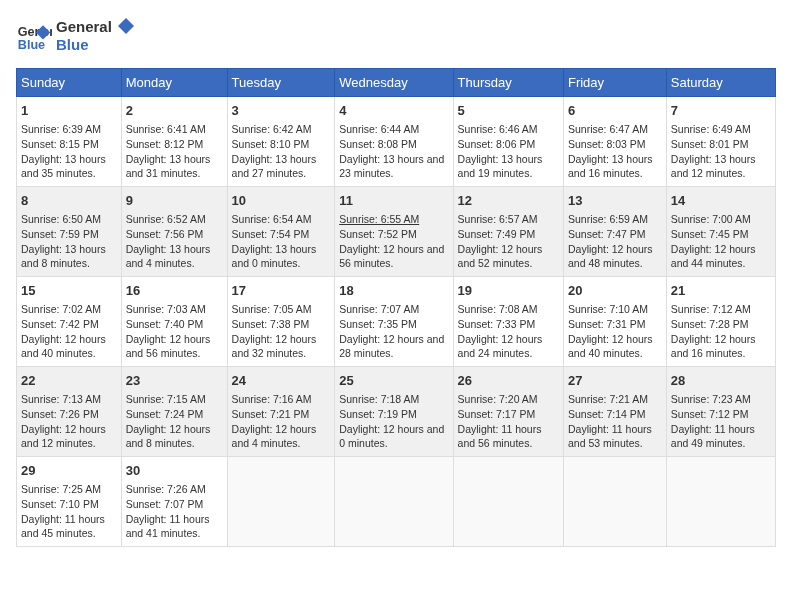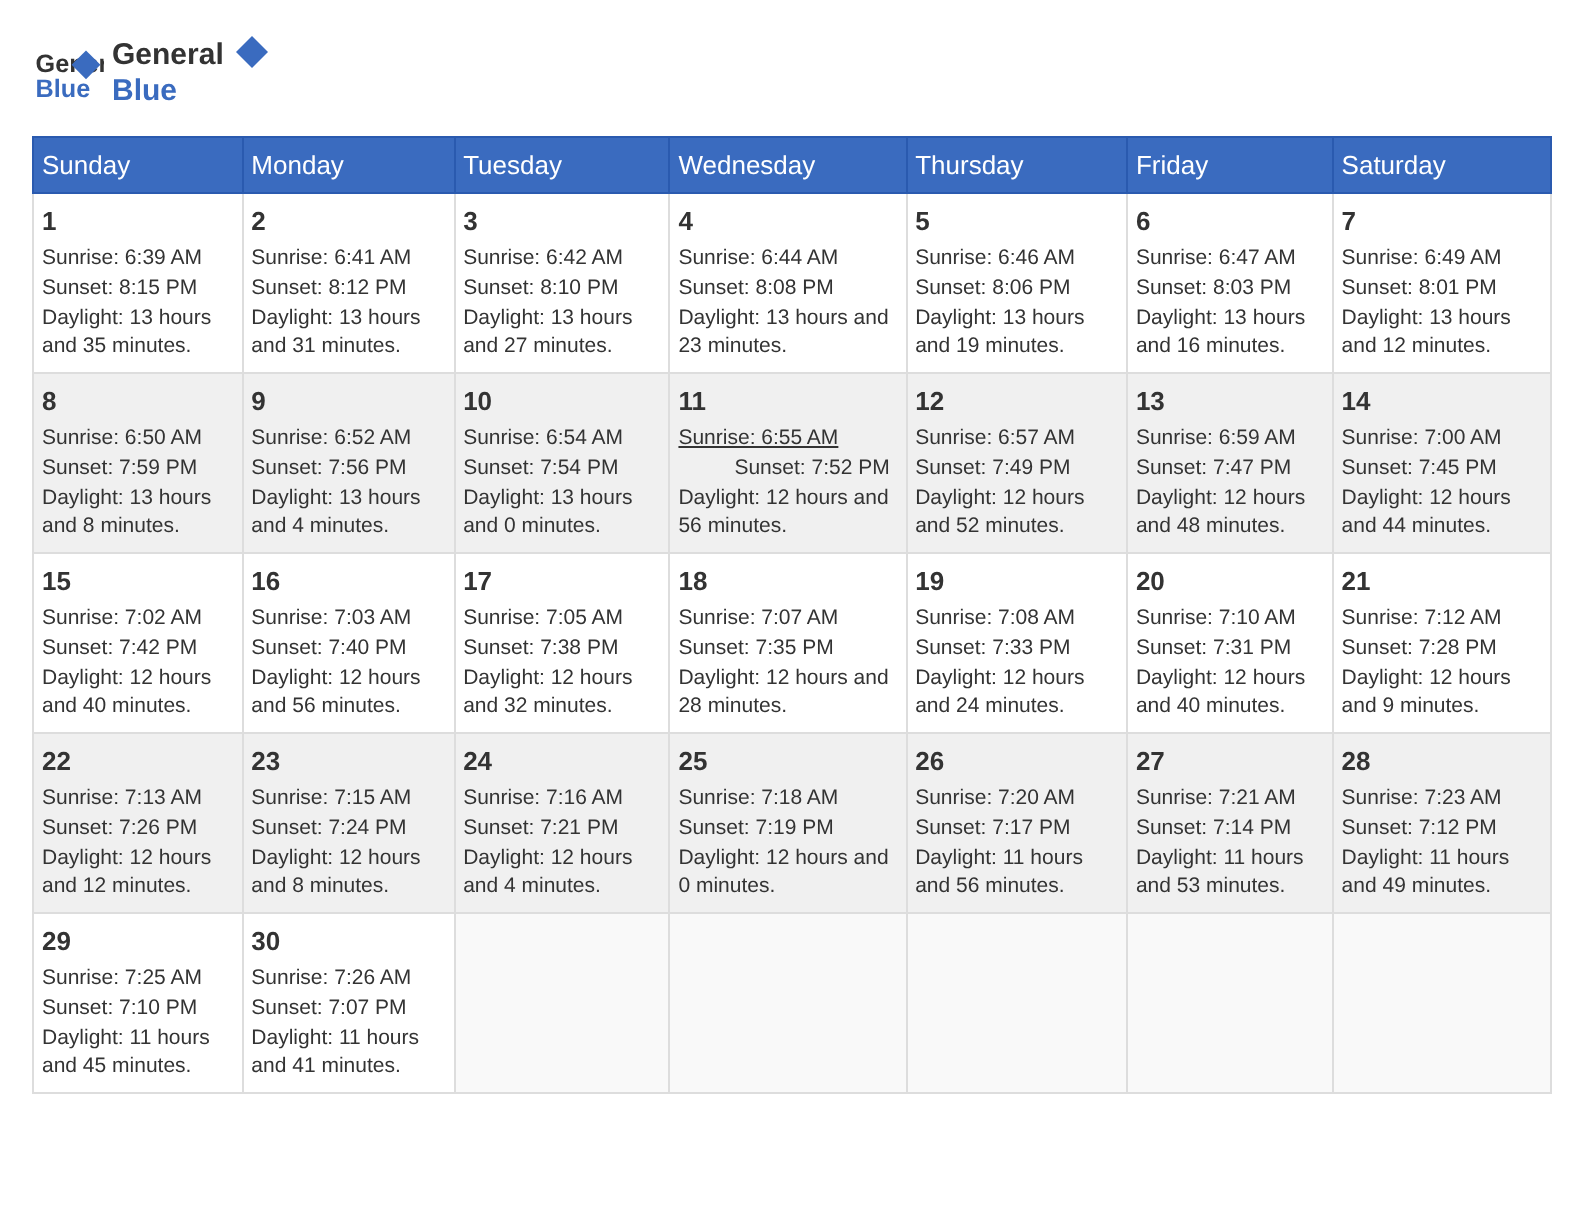--- a/index.html
+++ b/index.html
@@ -177,21 +177,21 @@
         </td>
         <td>
           <span class="day-num">10</span>
           <span style="display: block;">Sunrise: 6:54 AM</span>
           <span style="display: block;">Sunset: 7:54 PM</span>
           <span style="display: block;">Daylight: 13 hours and 0 minutes.</span>
         </td>
         <td>
           <span class="day-num">11</span>
           <span style="display: block; text-decoration: underline;">Sunrise: 6:55 AM</span>
-          <span style="display: block; margin-left: 28px;">Sunset: 7:52 PM</span>
+          <span style="display: block;">Sunset: 7:52 PM</span>
           <span style="display: block;">Daylight: 12 hours and 56 minutes.</span>
         </td>
         <td>
           <span class="day-num">12</span>
           <span style="display: block;">Sunrise: 6:57 AM</span>
           <span style="display: block;">Sunset: 7:49 PM</span>
           <span style="display: block;">Daylight: 12 hours and 52 minutes.</span>
         </td>
         <td>
           <span class="day-num">13</span>
@@ -240,21 +240,21 @@
         <td>
           <span class="day-num">20</span>
           <span style="display: block;">Sunrise: 7:10 AM</span>
           <span style="display: block;">Sunset: 7:31 PM</span>
           <span style="display: block;">Daylight: 12 hours and 40 minutes.</span>
         </td>
         <td>
           <span class="day-num">21</span>
           <span style="display: block;">Sunrise: 7:12 AM</span>
           <span style="display: block;">Sunset: 7:28 PM</span>
-          <span style="display: block;">Daylight: 12 hours and 9 minutes.</span>
+          <span style="display: block;">Daylight: 12 hours and 16 minutes.</span>
         </td>
       </tr>
       <tr>
         <td>
           <span class="day-num">22</span>
           <span style="display: block;">Sunrise: 7:13 AM</span>
           <span style="display: block;">Sunset: 7:26 PM</span>
           <span style="display: block;">Daylight: 12 hours and 12 minutes.</span>
         </td>
         <td>

